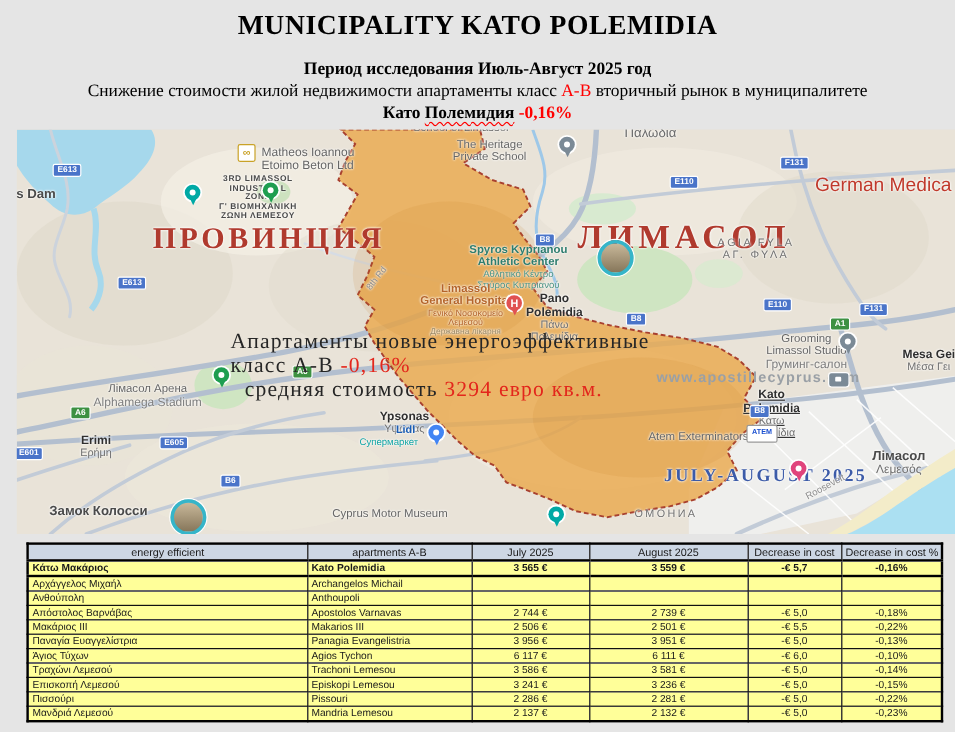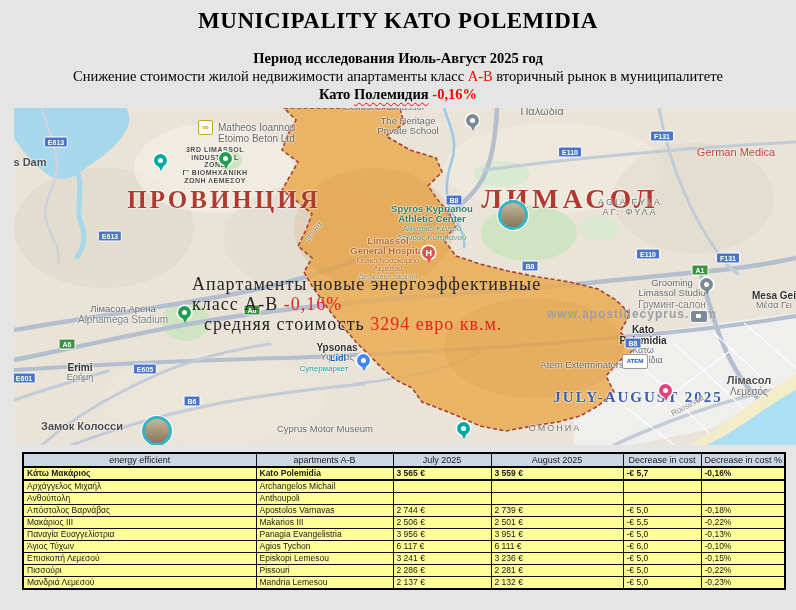--- a/index.html
+++ b/index.html
@@ -21,21 +21,21 @@
   .ml{position:absolute;transform:translateX(-50%);text-align:center;line-height:1.1;
       white-space:nowrap;text-shadow:0 0 2px #fff,0 0 2px #fff;}
   .ml div{pointer-events:none;}
   .poi{color:#666;font-size:9.5px;}
   .poi .s{font-size:10px;color:#7d7d7d;}
   .poi-left{transform:none;text-align:left;color:#666;font-size:10px;}
   .ind{color:#4a4a4a;font-size:7px;font-weight:bold;letter-spacing:.5px;}
   .bigred{color:#b03a2e;font-family:"Liberation Serif",serif;font-size:25px;font-weight:bold;letter-spacing:3px;}
   .bigred2{color:#b03a2e;font-family:"Liberation Serif",serif;font-size:28px;font-weight:bold;letter-spacing:4px;}
   .town{color:#6a6a6a;font-size:11px;}
-  .redlabel{color:#c0392b;font-size:11px;}
+  .redlabel{color:#c0392b;font-size:16px;}
   .caps{color:#707070;font-size:9px;letter-spacing:2px;}
   .teal{color:#2e7d6e;font-size:9.5px;font-weight:bold;}
   .teal .s{font-weight:normal;font-size:8px;color:#4e9486;}
   .hosp{color:#b5652a;font-size:9.5px;font-weight:bold;}
   .hosp .s{font-size:7.5px;font-weight:normal;}
   .hosp .s2{font-size:7px;color:#9c8a66;font-weight:normal;}
   .place{font-size:10px;color:#333;}
   .place .b,.b{font-weight:bold;color:#2f2f2f;}
   .place .g,.g{font-weight:normal;color:#6e6e6e;font-size:9px;}
   .lidl{color:#1a5db5;font-size:9px;font-weight:bold;}
@@ -71,21 +71,21 @@
               color:#1a4fd0;font:bold 6px "Liberation Sans",sans-serif;text-align:center;line-height:12px;}
   .logo-gold{width:13px;height:13px;background:#fff;border:1px solid #c9a227;border-radius:2px;
              color:#c9a227;font:bold 9px "Liberation Sans",sans-serif;text-align:center;line-height:12px;}
   .logo-gold::before{content:"\221E";}
   
   table{position:absolute;left:22px;top:452px;width:762px;border-collapse:collapse;table-layout:fixed;
         font-family:"Liberation Sans",sans-serif;font-size:8.5px;color:#1a1a1a;}
   th,td{border:1px solid #111;padding:0 3px;overflow:hidden;white-space:nowrap;height:11px;line-height:11px;}
   th{background:#CDD7E4;font-weight:normal;font-size:9px;text-align:center;height:12px;}
   td{background:#FFFF99;}
-  td.txt{text-align:left;} td.num{}
+  td.txt{text-align:left;} td.num{text-align:center;}
   tr.r1 td{font-weight:bold;border-top:2px solid #000;border-bottom:2px solid #000;}
   table{border:2px solid #000;}
 </style>
 </head>
 <body>
 
 <div class="page">
 
   <div class="hdr">
     <h1>MUNICIPALITY KATO POLEMIDIA</h1>
@@ -178,38 +178,44 @@
         <div class="ml caps" style="left: 616px; top: 90px;">
           <div>AGIA FYLA</div>
           <div>ΑΓ. ΦΥΛΑ</div>
         </div>
         <div class="ml teal" style="left: 418px; top: 96px;">
           <div>Spyros Kyprianou</div>
           <div>Athletic Center</div>
           <div class="s">Αθλητικό Κέντρο</div>
           <div class="s">Σπύρος Κυπριανού</div>
         </div>
+        <div class="ml place" style="left: 448px; top: 136px;">
+          <div class="b">Pano</div>
+          <div class="b">Polemidia</div>
+          <div class="g">Πάνω</div>
+          <div class="g">Πολεμίδια</div>
+        </div>
         <div class="ml hosp" style="left: 374px; top: 128px;">
           <div>Limassol</div>
           <div>General Hospital</div>
           <div class="s">Γενικό Νοσοκομείο</div>
           <div class="s">Λεμεσού</div>
           <div class="s2">Державна лікарня</div>
         </div>
         <div class="ml place" style="left: 323px; top: 234px;">
           <div class="b">Ypsonas</div>
           <div class="g">Υψωνας</div>
         </div>
         <div class="ml lidl" style="left: 324px; top: 246px;">
           <div>Lidl</div>
         </div>
         <div class="ml tealtxt" style="left: 310px; top: 257px;">
           <div>Супермаркет</div>
         </div>
-        <div class="ml place" style="left: 629px; top: 216px;">
+        <div class="ml place" style="left: 629px; top: 216px; text-decoration: underline;">
           <div class="b">Kato</div>
           <div class="b">Polemidia</div>
           <div class="g">Κάτω</div>
           <div class="g">Πολεμίδια</div>
         </div>
         <div class="ml poi" style="left: 576px; top: 252px;">
           <div>Atem Exterminators Ltd</div>
         </div>
         <div class="ml poi" style="left: 658px; top: 170px;">
           <div>Grooming</div>
@@ -217,21 +223,21 @@
           <div class="s">Груминг-салон</div>
         </div>
         <div class="ml place" style="left: 760px; top: 182px;">
           <div class="b">Mesa Gei</div>
           <div class="g">Μέσα Γει</div>
         </div>
         <div class="ml town2" style="left: 735px; top: 266px;">
           <div>Лімасол</div>
           <div class="g">Λεμεσός</div>
         </div>
-        <div class="ml poi" style="left: 109px; top: 196px;">
+        <div class="ml poi" style="left: 109px; top: 212px;">
           <div>Лімасол Арена</div>
           <div class="s">Alphamega Stadium</div>
         </div>
         <div class="ml place" style="left: 66px; top: 254px;">
           <div class="b">Erimi</div>
           <div class="g">Ερήμη</div>
         </div>
         <div class="ml town2" style="left: 68px; top: 312px;">
           <div>Замок Колосси</div>
         </div>
@@ -364,20 +370,28 @@
         </tr>
         <tr>
           <td class="txt">Άγιος Τύχων</td>
           <td class="txt">Agios Tychon</td>
           <td class="num">6 117 €</td>
           <td class="num">6 111 €</td>
           <td class="num">-€ 6,0</td>
           <td class="num">-0,10%</td>
         </tr>
         <tr>
+          <td class="txt">Τραχώνι Λεμεσού</td>
+          <td class="txt">Trachoni Lemesou</td>
+          <td class="num">3 586 €</td>
+          <td class="num">3 581 €</td>
+          <td class="num">-€ 5,0</td>
+          <td class="num">-0,14%</td>
+        </tr>
+        <tr>
           <td class="txt">Επισκοπή Λεμεσού</td>
           <td class="txt">Episkopi Lemesou</td>
           <td class="num">3 241 €</td>
           <td class="num">3 236 €</td>
           <td class="num">-€ 5,0</td>
           <td class="num">-0,15%</td>
         </tr>
         <tr>
           <td class="txt">Πισσούρι</td>
           <td class="txt">Pissouri</td>

